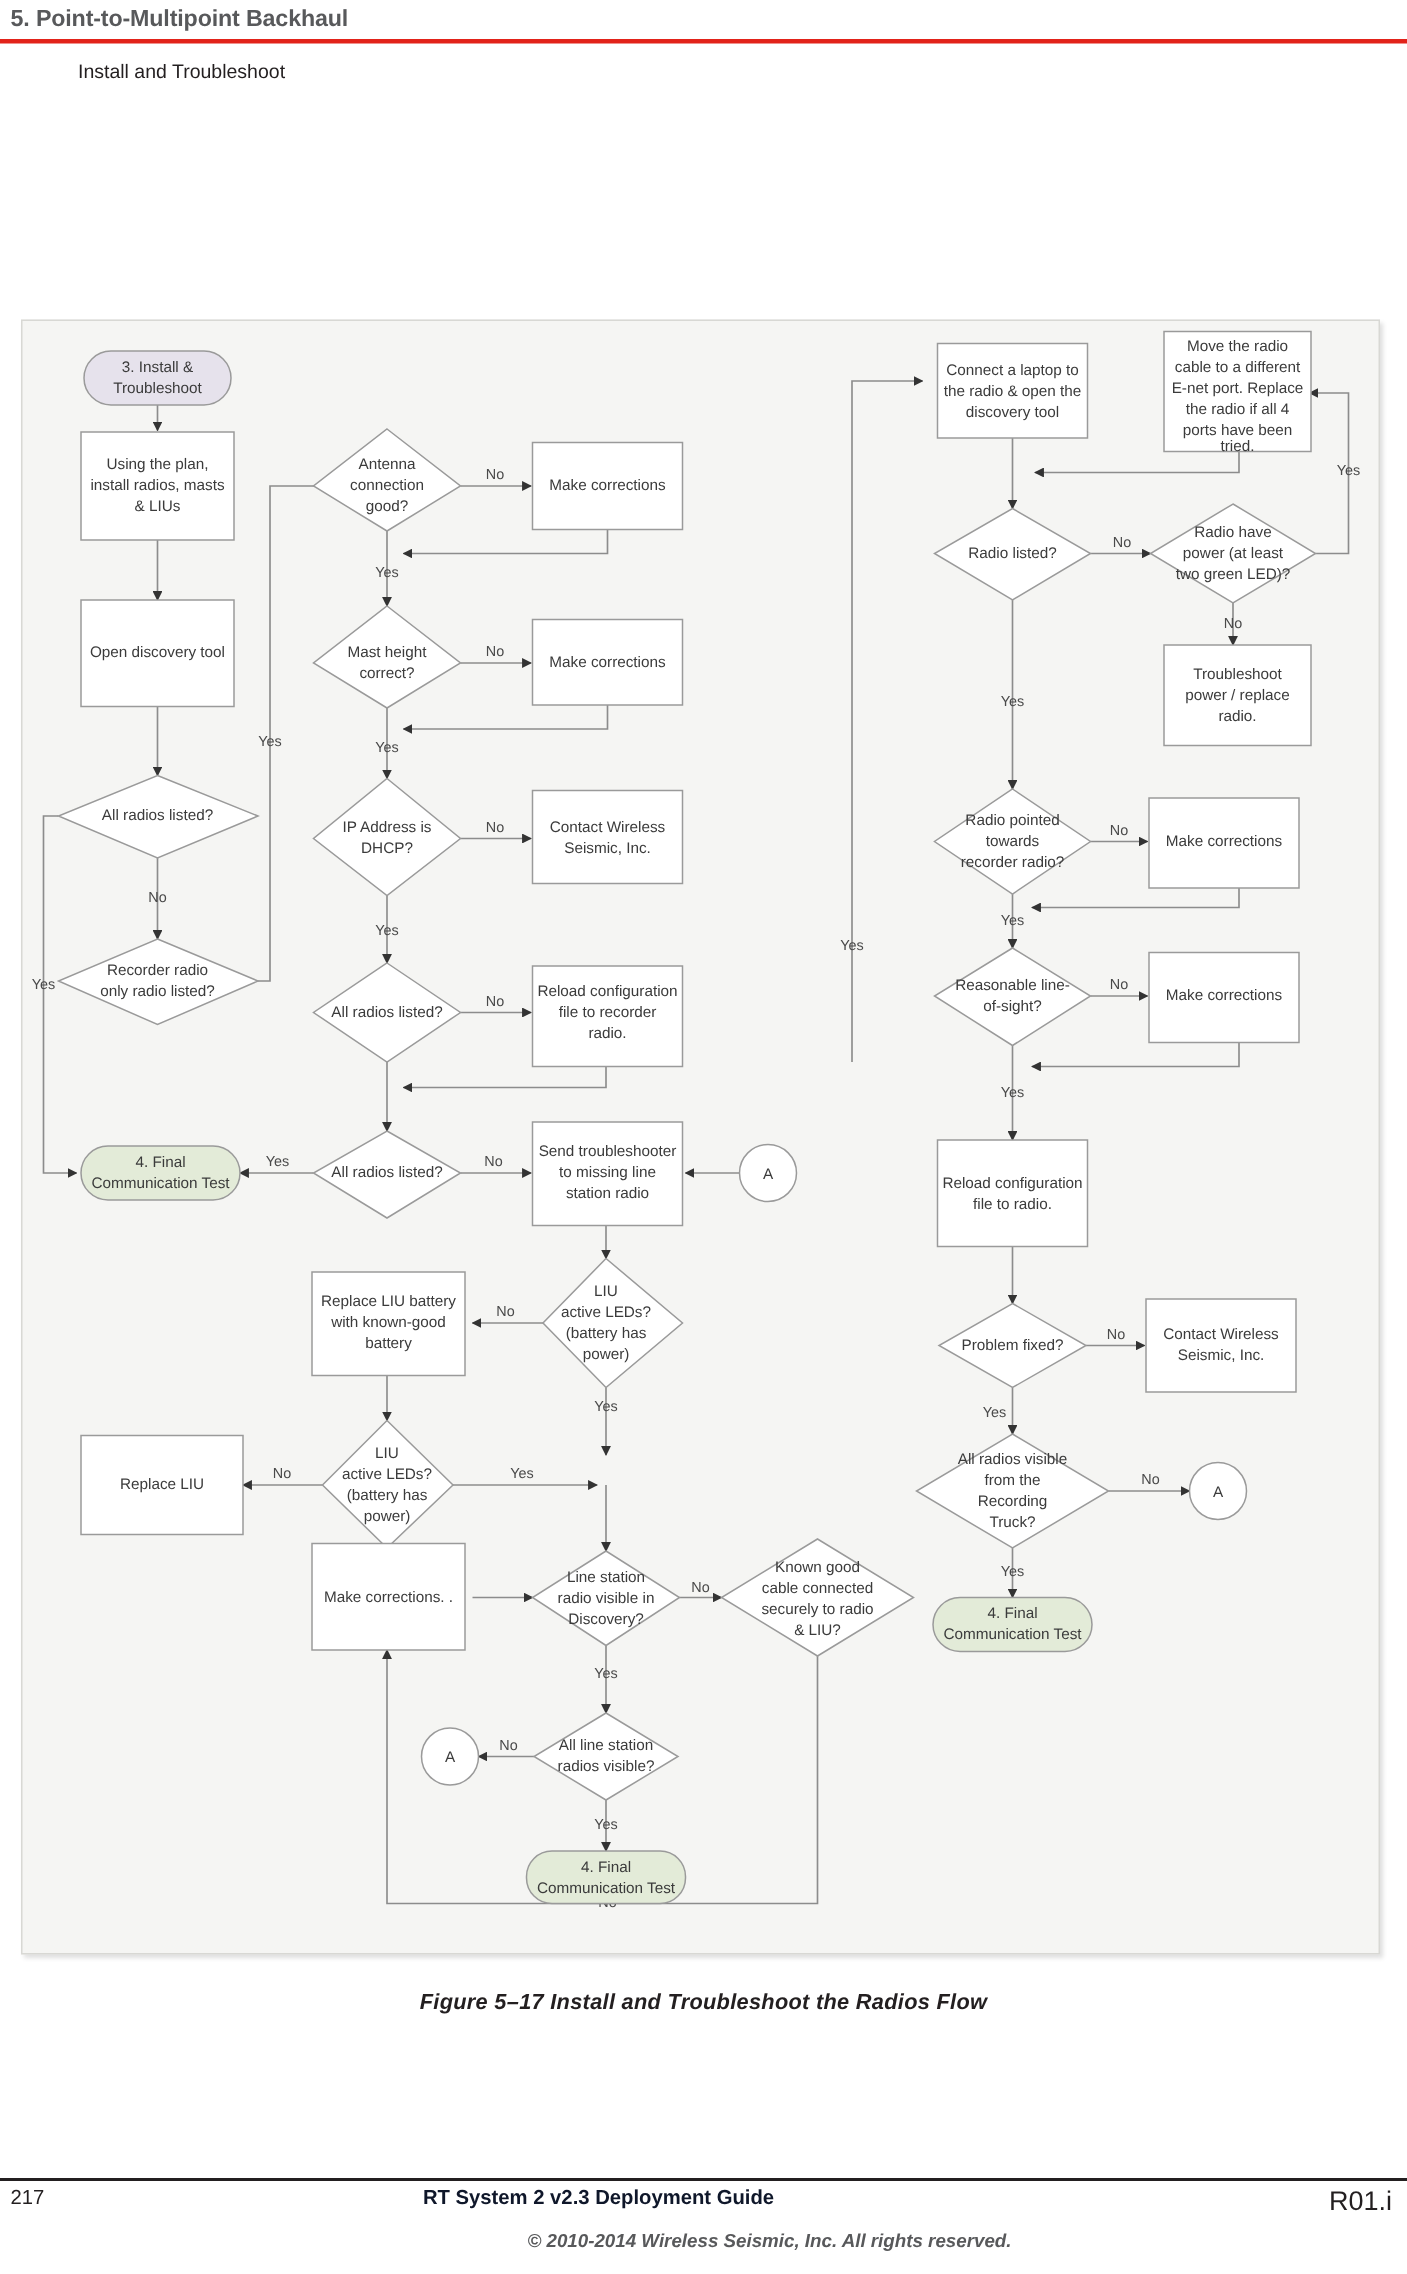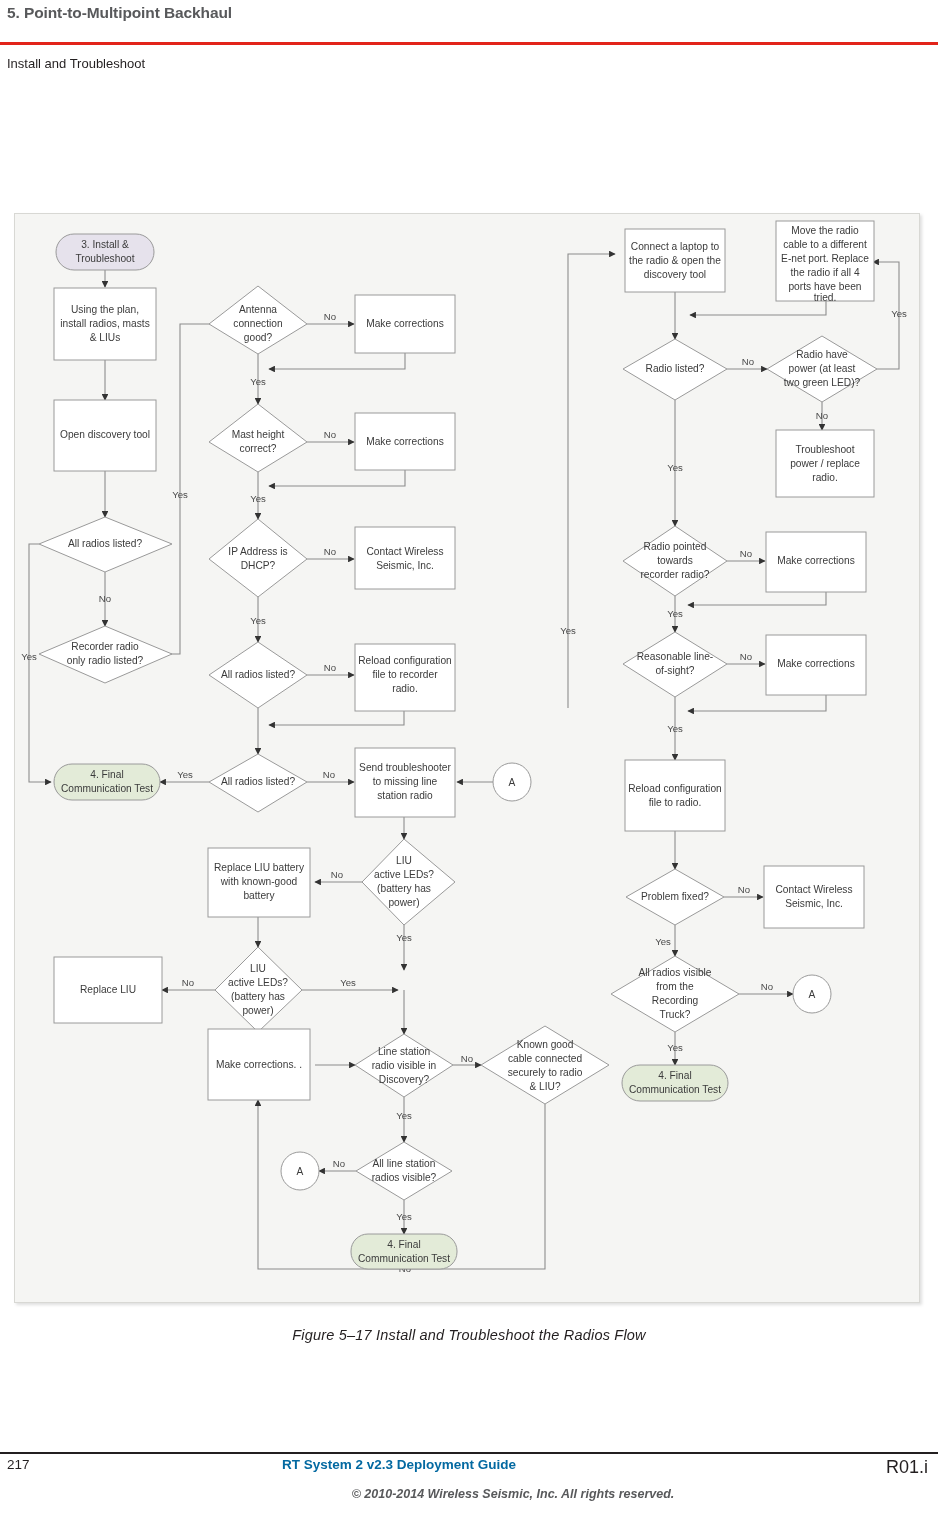--- a/index.html
+++ b/index.html
@@ -19,32 +19,33 @@
   
   #page-header {
     position: absolute;
     left: 0; top: 0;
     width: 938px;
   }
   #chapter-title {
     font-size: 15.5px;
     font-weight: bold;
     color: #58595b;
-    padding: 4px 0 20px 7px;
+    padding: 4px 0 4px 7px;
     letter-spacing: -0.1px;
   }
   #header-rule {
     height: 3px;
     background: #e2231a;
     width: 938px;
   }
   #section-subtitle {
     font-size: 13px;
     color: #231f20;
     padding: 11px 0 0 7px;
+    margin-left: 45px;
   }
 
   
   #figure-frame {
     position: absolute;
     left: 14px;
     top: 213px;
     width: 906px;
     height: 1090px;
     background: #f5f5f3;
@@ -57,21 +58,21 @@
     width: 906px;
     height: 1090px;
   }
   #figure-caption {
     position: absolute;
     left: 0;
     top: 1327px;
     width: 938px;
     text-align: center;
     font-size: 14.5px;
-    font-weight: normal;
+    font-weight: bold;
     font-style: italic;
     color: #231f20;
     letter-spacing: 0.2px;
   }
 
   
   #page-footer {
     position: absolute;
     left: 0;
     top: 1452px;
@@ -93,21 +94,21 @@
     font-size: 13.5px;
     color: #231f20;
   }
   #footer-guide-title {
     position: absolute;
     left: 0; top: 0;
     width: 798px;
     text-align: center;
     font-size: 13.5px;
     font-weight: bold;
-    color: #0369a1;
+    color: #0f172a;
   }
   #footer-revision {
     position: absolute;
     right: 0px; top: 0;
     font-size: 18px;
     color: #231f20;
     width: 52px;
     overflow: hidden;
     white-space: nowrap;
   }

